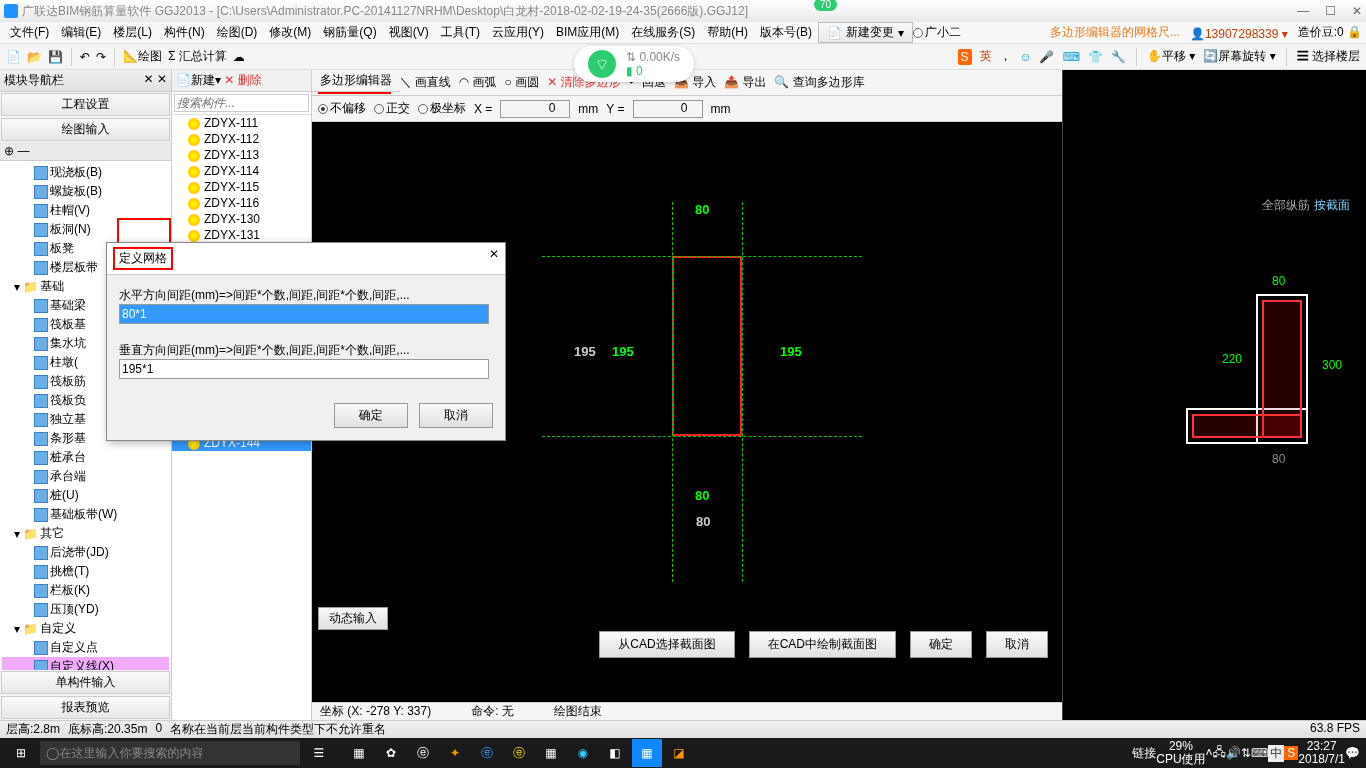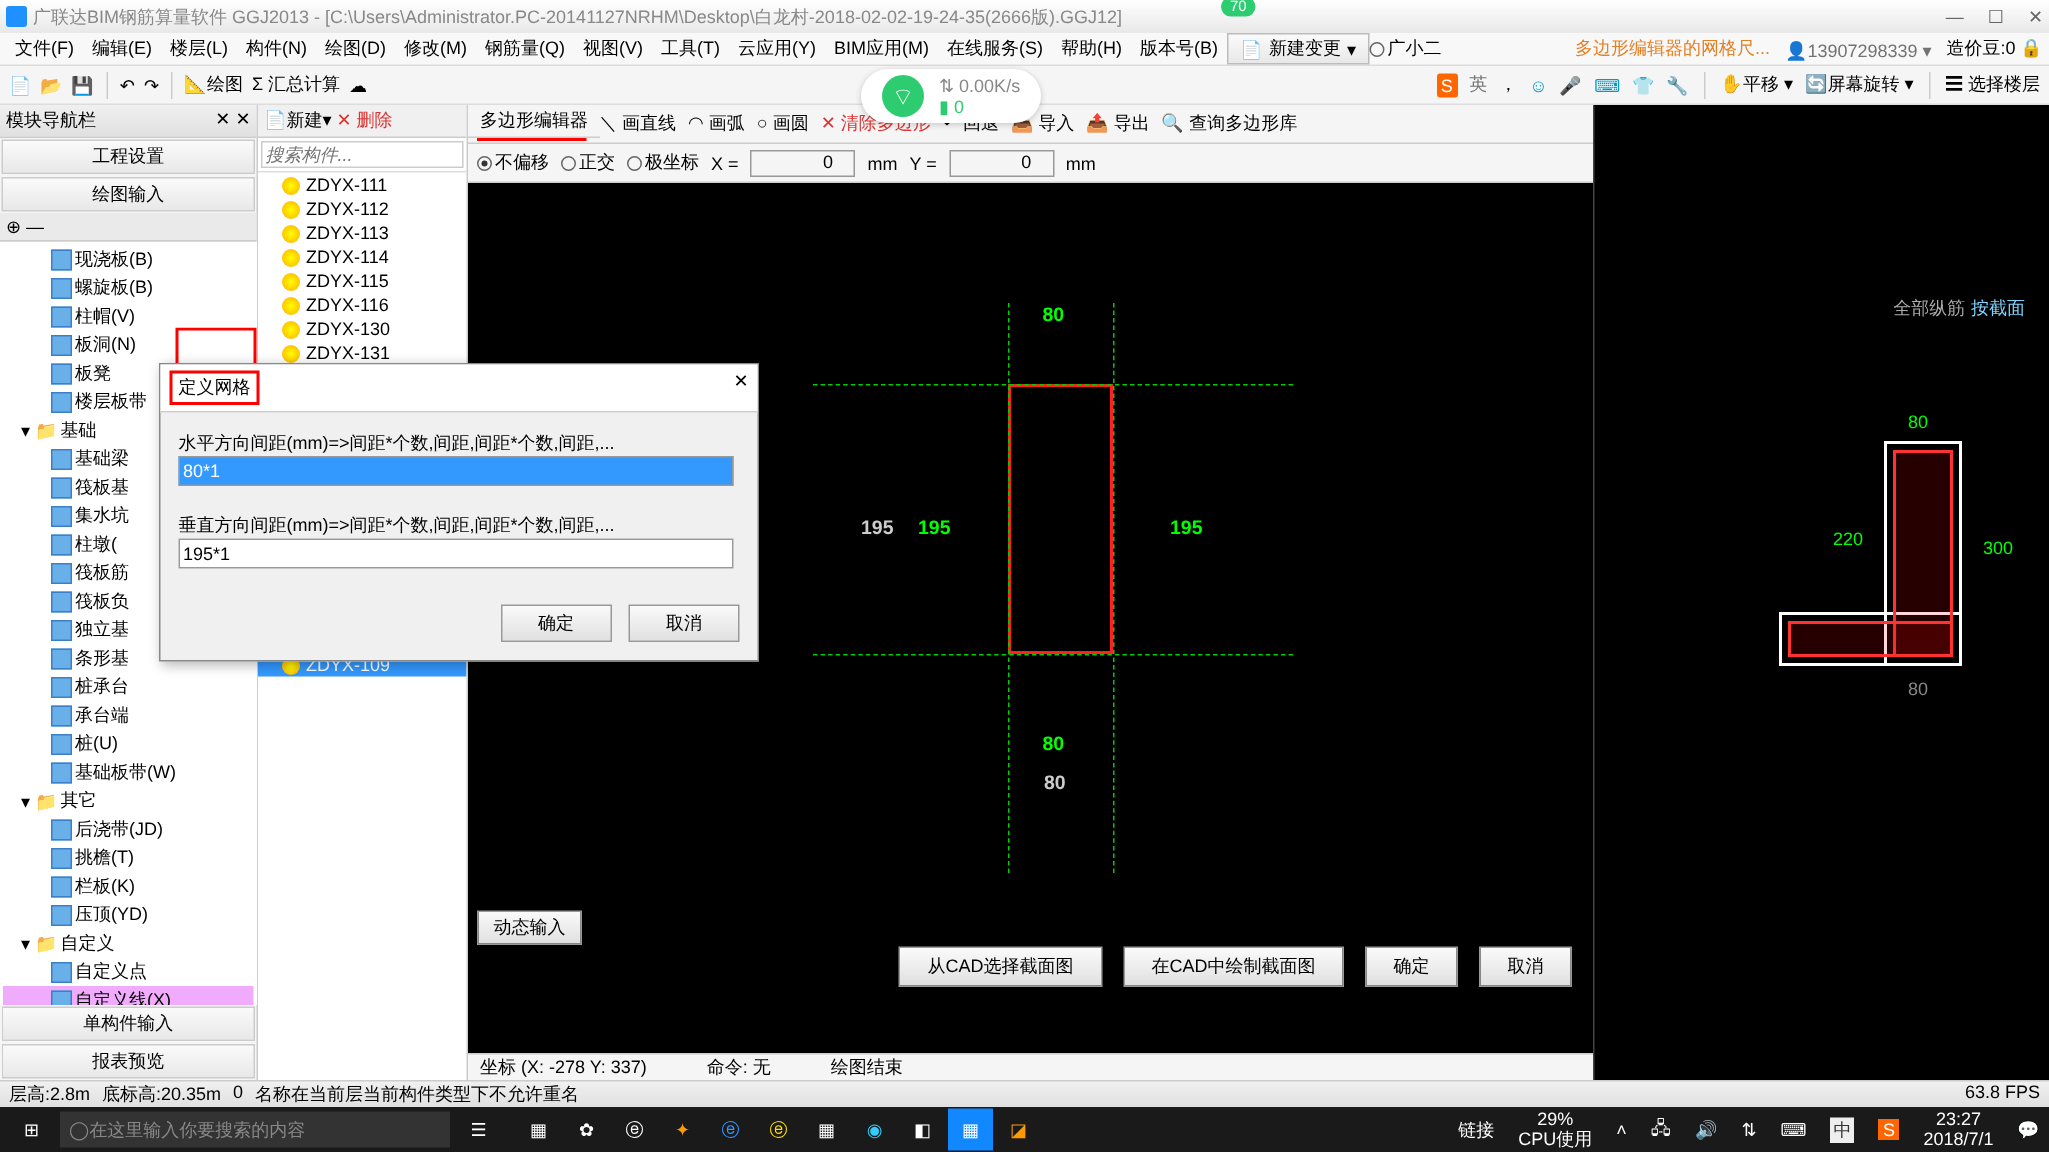--- a/index.html
+++ b/index.html
@@ -47,34 +47,34 @@
 .right-panel { width:304px; background:#000; border-left:1px solid #444; position:relative;}
 .bottom-buttons { position:absolute; bottom:44px; right:14px; display:flex; gap:14px;}
 .bottom-buttons button { padding:4px 18px; background:linear-gradient(#fafafa,#e0e0e0); border:1px solid #999;}
 .statusbar { height:18px; background:linear-gradient(#f0f0f0,#e0e0e0); border-top:1px solid #ccc; display:flex; padding:0 6px; gap:8px; font-size:11px;}
 .statusbar .right { margin-left:auto;}
 .taskbar { height:30px; background:#1a1a1a; display:flex; align-items:center; color:#fff; padding:0 6px; gap:4px;}
 .taskbar .win-btn { width:30px; height:30px; display:flex;align-items:center;justify-content:center;}
 .taskbar .search { flex:0 0 260px; background:#333; height:24px; display:flex;align-items:center; padding:0 6px; color:#888;}
 .taskbar .tb-icons { display:flex; gap:2px; margin-left:6px;}
 .taskbar .tb-app { width:30px;height:28px;display:flex;align-items:center;justify-content:center;}
-.taskbar .tray { margin-left:auto; display:flex; align-items:center; gap:16px; font-size:11px;}
+.taskbar .tray { margin-left:auto; display:flex; align-items:center; gap:0; font-size:11px;}
 .cad-dim { position:absolute; color:#0f0; font-size:13px; font-weight:bold;}
 .cad-dim.white { color:#ccc;}
 .red-rect { position:absolute; border:2px solid #ff2020;}
 .dash-line { position:absolute; border-top:1px dashed #0c0;}
 .dash-line-v { position:absolute; border-left:1px dashed #0c0;}
 .coord-row { height:18px; background:#f5f5f5; border-top:1px solid #ccc; display:flex; align-items:center; padding:0 8px; gap:40px; font-size:11px;}
 .dyn-input { position:absolute; bottom:72px; left:6px; background:linear-gradient(#fafafa,#e0e0e0); border:1px solid #999; padding:2px 10px;}
 .top-float { position:absolute; top:46px; left:574px; background:#fff; border-radius:20px; padding:4px 14px; box-shadow:0 1px 4px rgba(0,0,0,.2); display:flex; align-items:center; gap:10px; z-index:50;}
 .wifi { width:28px;height:28px;border-radius:50%;background:#2ecc71;display:flex;align-items:center;justify-content:center;color:#fff;font-size:16px;}
 .badge70{position:absolute;top:-2px;left:814px;background:#2ecc71;color:#fff;padding:1px 6px;border-radius:8px;font-size:10px;z-index:60;}
 .change-btn{background:linear-gradient(#fafafa,#e8e8e8);border:1px solid #bbb;padding:1px 8px;display:inline-flex;align-items:center;gap:4px;}
 .orange-link{color:#e67e22;}
-.blue-link{color:#737373;}
+.blue-link{color:#c2410c;}
 .cancel-x{color:#d33;}
 .poly-title{position:absolute;top:70px;left:312px;background:#f5f5f5;padding:2px 8px;z-index:30;border-bottom:1px solid #ccc;}
 </style>
 </head>
 <body>
 
 <div class="titlebar">
   <span class="icon"></span>
   <span>广联达BIM钢筋算量软件 GGJ2013 - [C:\Users\Administrator.PC-20141127NRHM\Desktop\白龙村-2018-02-02-19-24-35(2666版).GGJ12]</span>
   <span class="badge70">70</span>
@@ -349,21 +349,21 @@
         <div class="list-item">
           <span class="sun"></span>
           <span>ZDYX-142</span>
         </div>
         <div class="list-item">
           <span class="sun"></span>
           <span>ZDYX-143</span>
         </div>
         <div class="list-item sel">
           <span class="sun"></span>
-          <span>ZDYX-109</span>
+          <span>ZDYX-144</span>
         </div>
       </div>
   </div>
 
   <div class="center-panel">
     <div class="sub-toolbar">
       <span class="hl-red">⊞ <span>定义网格</span></span>
       <span>＼ <span>画直线</span></span>
       <span>◠ <span>画弧</span></span>
       <span>○ <span>画圆</span></span>

